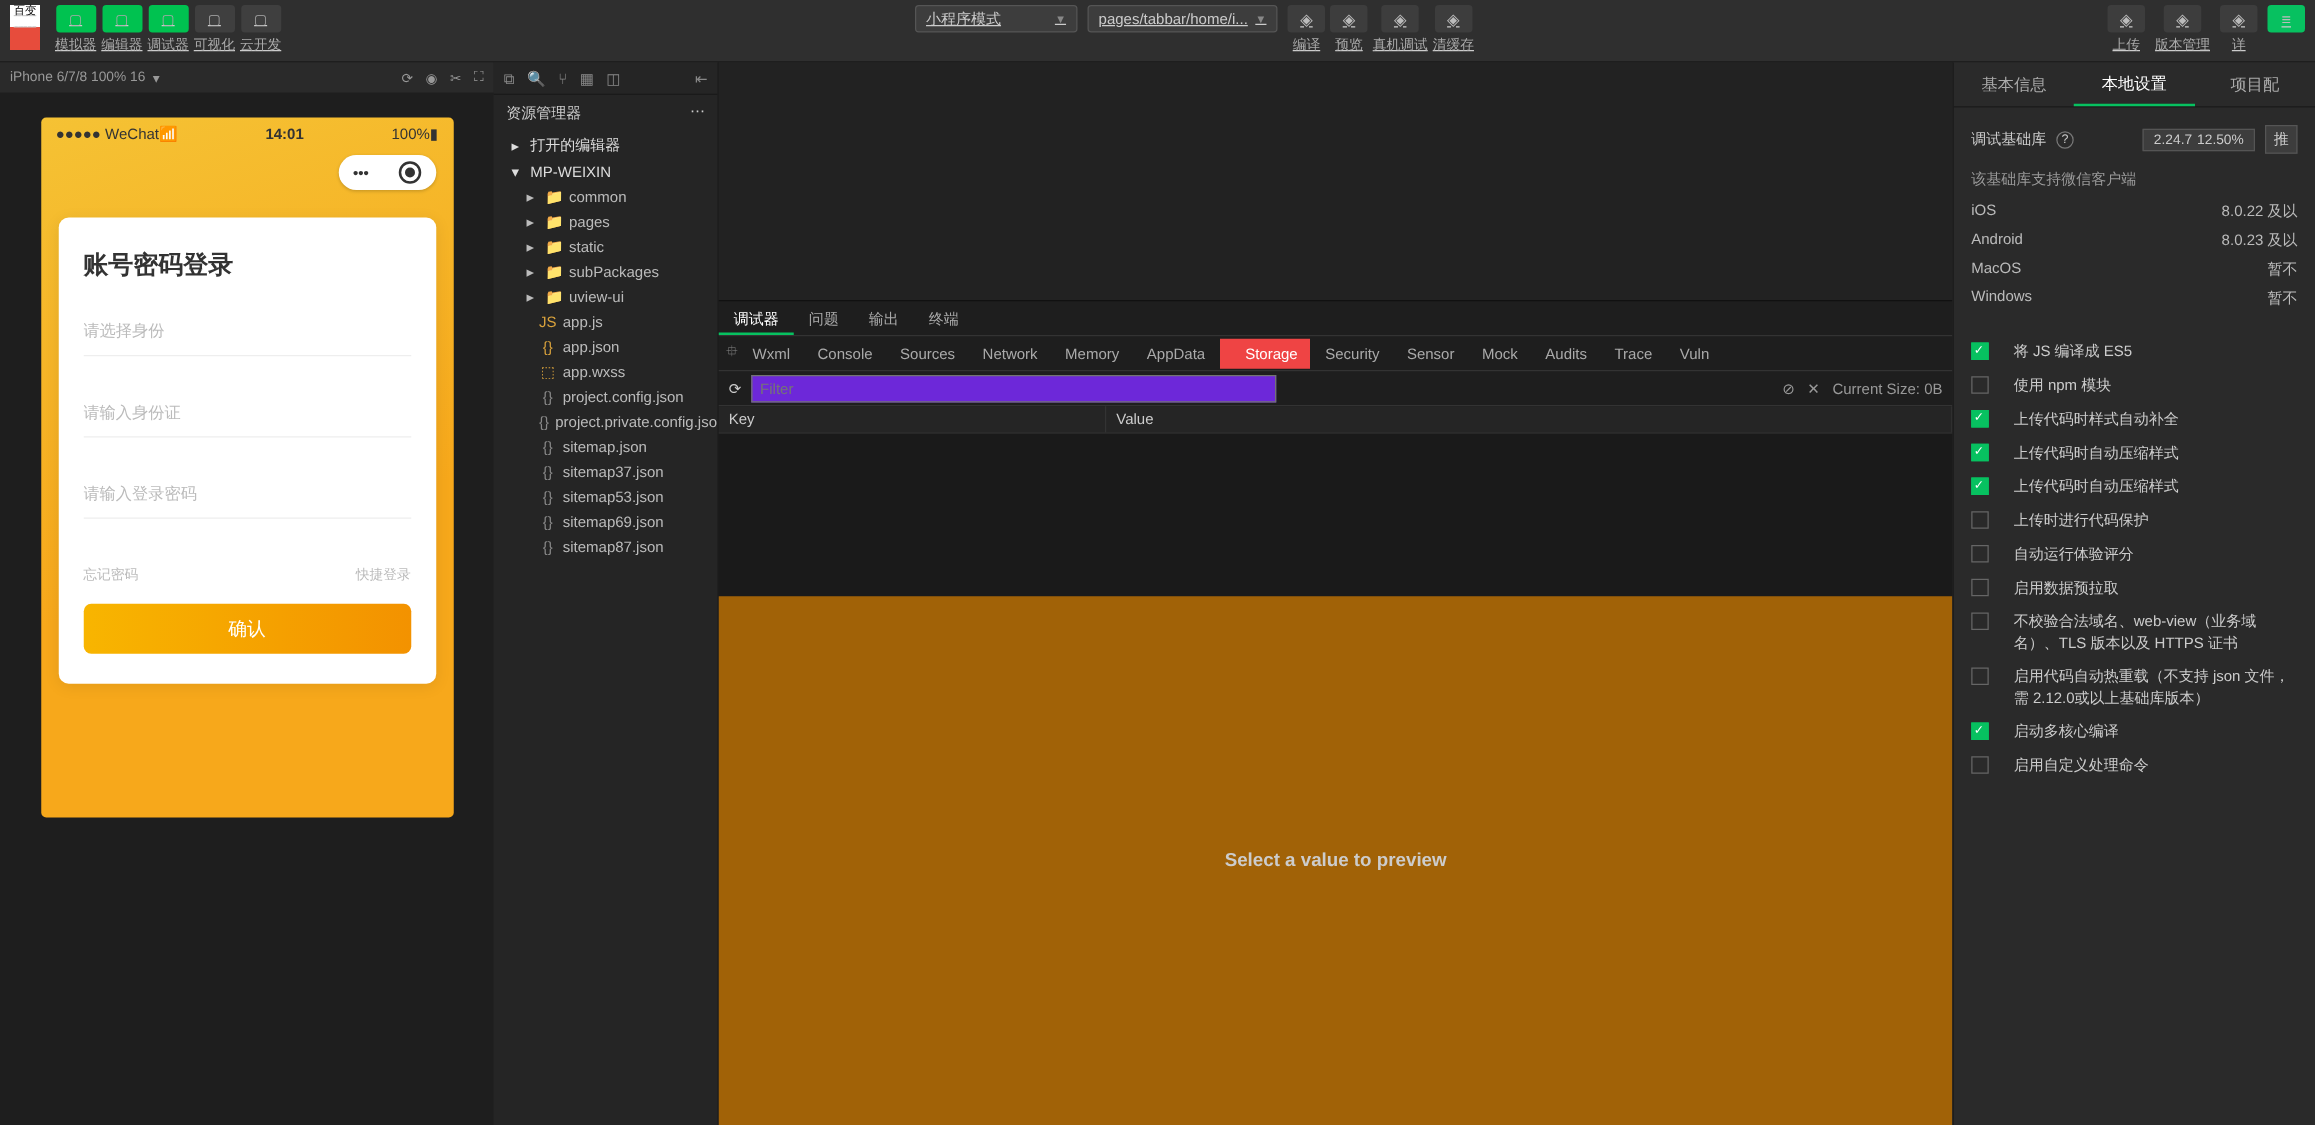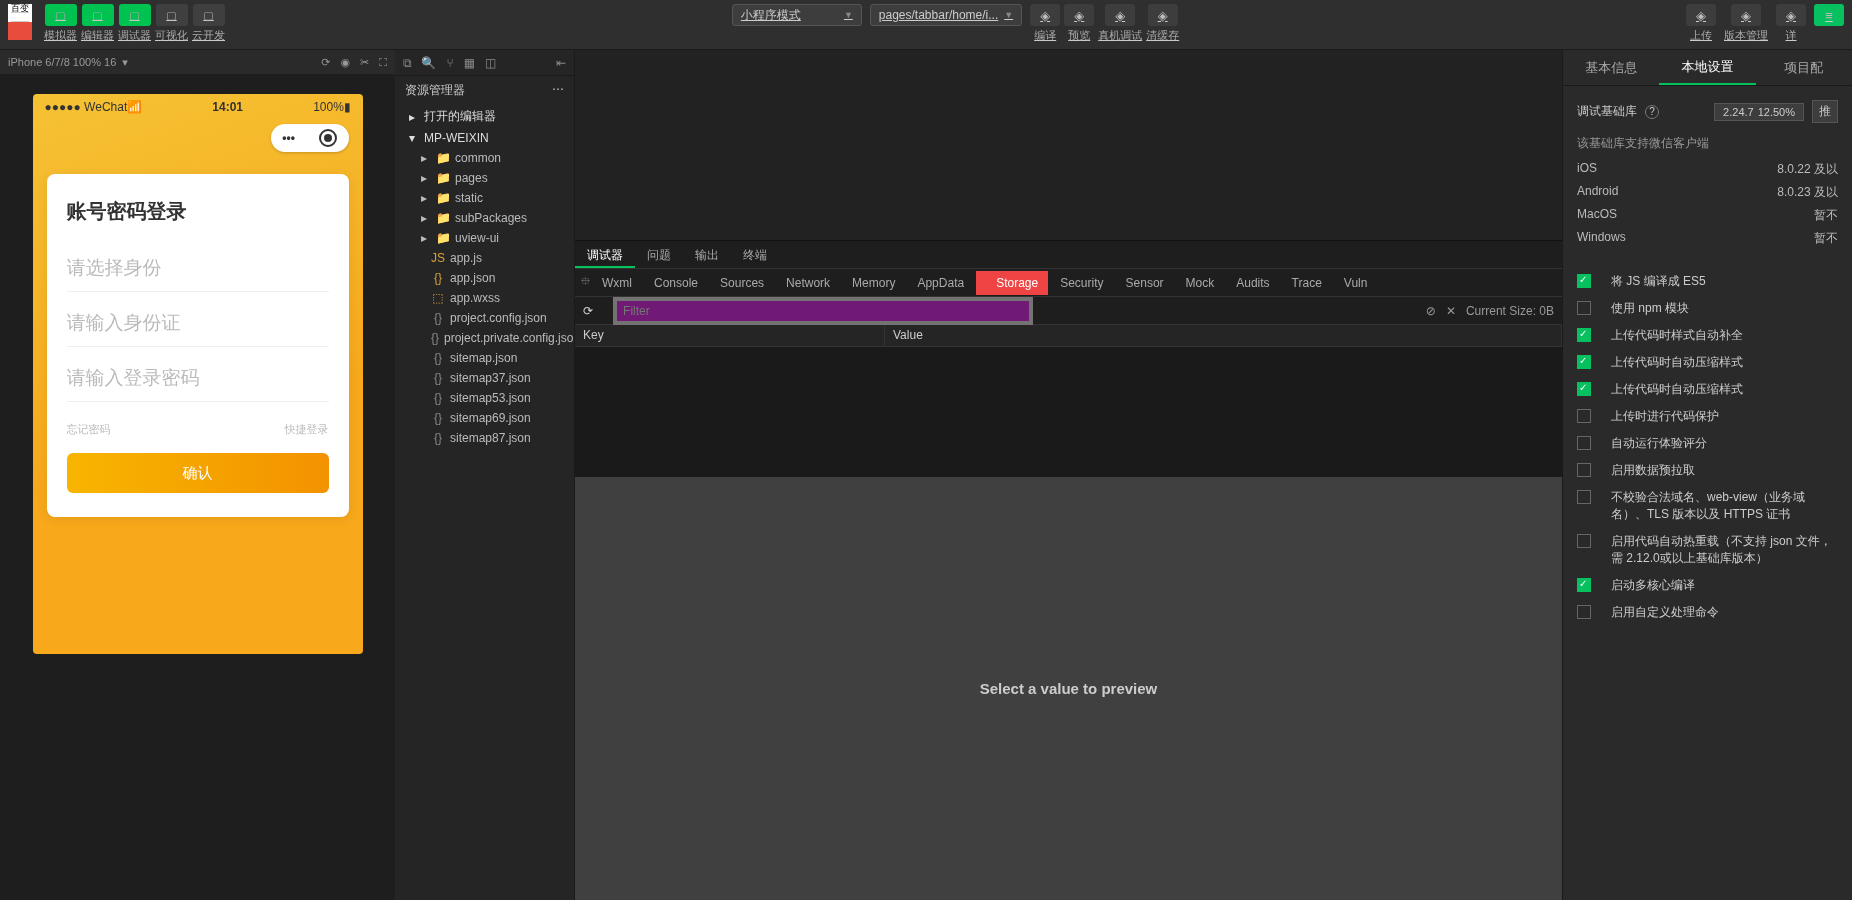--- a/index.html
+++ b/index.html
@@ -21,21 +21,21 @@
 .sim-bar .right { margin-left:auto; display:flex; gap:10px;}
 .phone { margin:20px auto; width:330px; height:560px; background:linear-gradient(160deg,#f5c234 0%,#f7a81b 60%); border-radius:4px; position:relative; color:#333;}
 .status { display:flex; align-items:center; padding:6px 12px; font-size:12px; color:#333; font-weight:500;}
 .status .mid { margin:0 auto; font-weight:600;}
 .capsule { position:absolute; top:30px; right:14px; width:78px; height:28px; background:#fff; border-radius:14px; display:flex; align-items:center; justify-content:space-around; box-shadow:0 1px 3px rgba(0,0,0,.2);}
 .capsule span { font-weight:bold;}
 .capsule .dot { width:18px; height:18px; border:2px solid #333; border-radius:50%; display:flex; align-items:center; justify-content:center;}
 .capsule .dot::after{content:"";width:8px;height:8px;background:#333;border-radius:50%;}
 .card { position:absolute; top:80px; left:14px; right:14px; background:#fff; border-radius:8px; padding:24px 20px; box-shadow:0 2px 12px rgba(0,0,0,.08);}
 .card h2 { font-size:20px; font-weight:700; color:#333; margin-bottom:20px;}
-.inp { width:100%; border:none; border-bottom:1px solid #eee; padding:12px 0; font-size:19px; color:#701a75; outline:none; margin-bottom:8px;}
+.inp { width:100%; border:none; border-bottom:1px solid #eee; padding:12px 0; font-size:13px; color:#701a75; outline:none; margin-bottom:25px;}
 .inp::placeholder { color:#bbb; }
 .links { display:flex; justify-content:space-between; font-size:11px; color:#bbb; margin:12px 0 16px;gap:44px;}
 .submit { width:100%; height:40px; background:linear-gradient(90deg,#f8b500,#f39200); border:none; border-radius:6px; color:#fff; font-size:15px; font-weight:500;}
 .explorer { width:180px; background:#252525; border-right:1px solid #1a1a1a; display:flex; flex-direction:column;}
 .exp-tools { height:26px; display:flex; gap:10px; padding:0 8px; align-items:center; color:#888; border-bottom:1px solid #1a1a1a;}
 .exp-header { padding:6px 10px; font-size:12px; color:#ccc; display:flex; justify-content:space-between;}
 .tree { font-size:12px; color:#bbb; overflow:auto;}
 .tree-item { padding:3px 10px; display:flex; align-items:center; gap:5px; cursor:pointer;}
 .tree-item.h { color:#ddd; font-weight:500;}
 .ind1 { padding-left:22px;} .ind2 { padding-left:36px;}
@@ -44,27 +44,27 @@
 .editor { flex:1; background:#1e1e1e; display:flex; flex-direction:column;}
 .ed-top { flex:1; background:#222;}
 .dbg { height:660px; background:#1e1e1e; display:flex; flex-direction:column; border-top:1px solid #111;}
 .dbg-tabs { height:28px; display:flex; border-bottom:1px solid #333; font-size:12px;}
 .dbg-tab { padding:6px 12px; color:#aaa; cursor:pointer;}
 .dbg-tab.active { color:#fff; border-bottom:2px solid #07c160;}
 .dev-tabs { height:28px; display:flex; border-bottom:1px solid #333; font-size:12px; align-items:center; gap:2px; padding-left:6px;}
 .dev-tab { padding:5px 10px; color:#aaa; cursor:pointer;}
 .dev-tab.active { background:#ef4444; color:#fff;padding-left:20px;}
 .filter-row { height:28px; display:flex; align-items:center; gap:8px; padding:0 8px; border-bottom:1px solid #333;}
-.filter-inp { flex:0 0 420px; background:#701a75; border:4px solid #737373; color:#ccc; padding:3px 6px; font-size:12px;margin-left:12px;}
+.filter-inp { flex:0 0 420px; background:#6d28d9; border:1px solid #737373; color:#ccc; padding:3px 6px; font-size:12px;}
 .filter-row .r { margin-left:auto; display:flex; gap:10px; align-items:center; color:#999;}
 .kv-head { height:22px; display:flex; border-bottom:1px solid #333; font-size:12px; background:#252525;}
 .kv-head div { padding:3px 8px; border-right:1px solid #333;}
 .kv-k { width:310px;} .kv-v { flex:1;}
 .kv-body { height:130px; background:#1a1a1a;}
-.preview { flex:1; background:#404040; display:flex; align-items:center; justify-content:center; color:#ccc; font-size:15px; font-weight:600;}
+.preview { flex:1; background:#a16207; display:flex; align-items:center; justify-content:center; color:#ccc; font-size:15px; font-weight:600;}
 .right-panel { width:290px; background:#2a2a2a; border-left:1px solid #1a1a1a; padding:0; overflow:auto;}
 .rp-tabs { height:36px; display:flex; border-bottom:1px solid #1a1a1a;}
 .rp-tab { flex:1; display:flex; align-items:center; justify-content:center; font-size:13px; color:#aaa; cursor:pointer;}
 .rp-tab.active { color:#fff; border-bottom:2px solid #07c160;}
 .rp-body { padding:14px;}
 .rp-row { display:flex; align-items:center; gap:8px; margin-bottom:12px; font-size:12px;}
 .rp-label { color:#ccc;}
 .ver-box { margin-left:auto; background:#3d3d3d; border:1px solid #555; padding:2px 8px; font-size:11px; display:flex; gap:4px;}
 .rp-note { font-size:12px; color:#999; margin:8px 0 6px;}
 .plat { display:flex; justify-content:space-between; font-size:12px; color:#bbb; padding:3px 0;}

